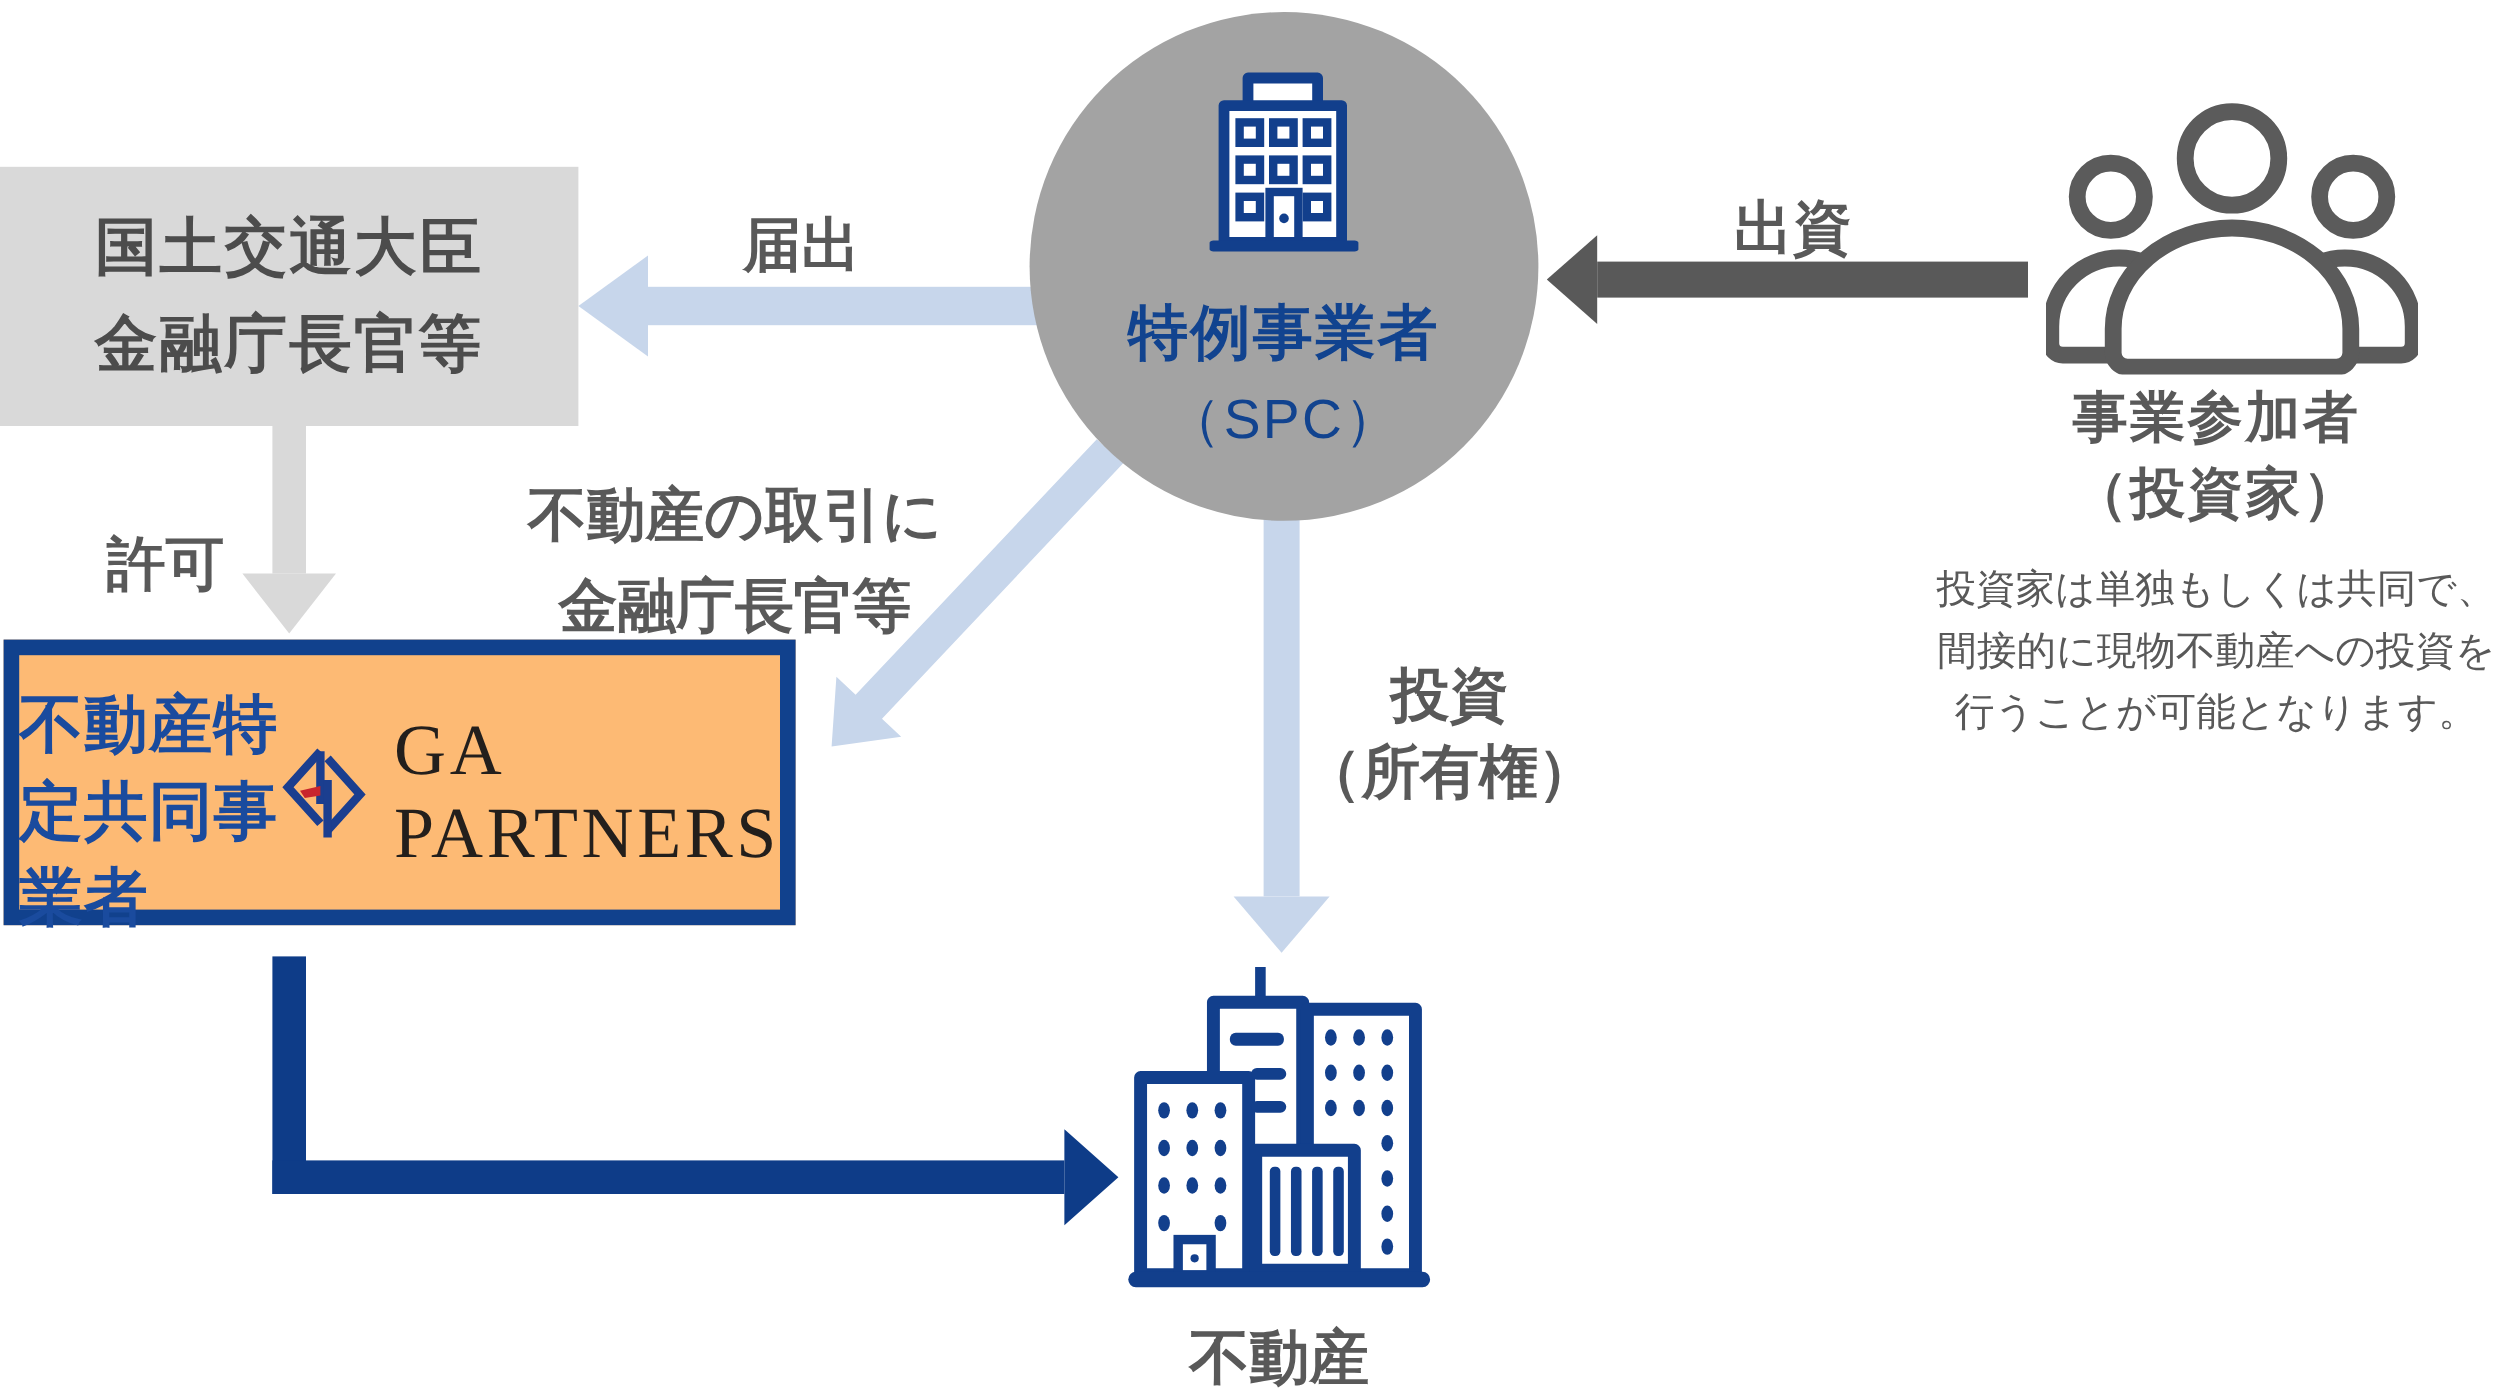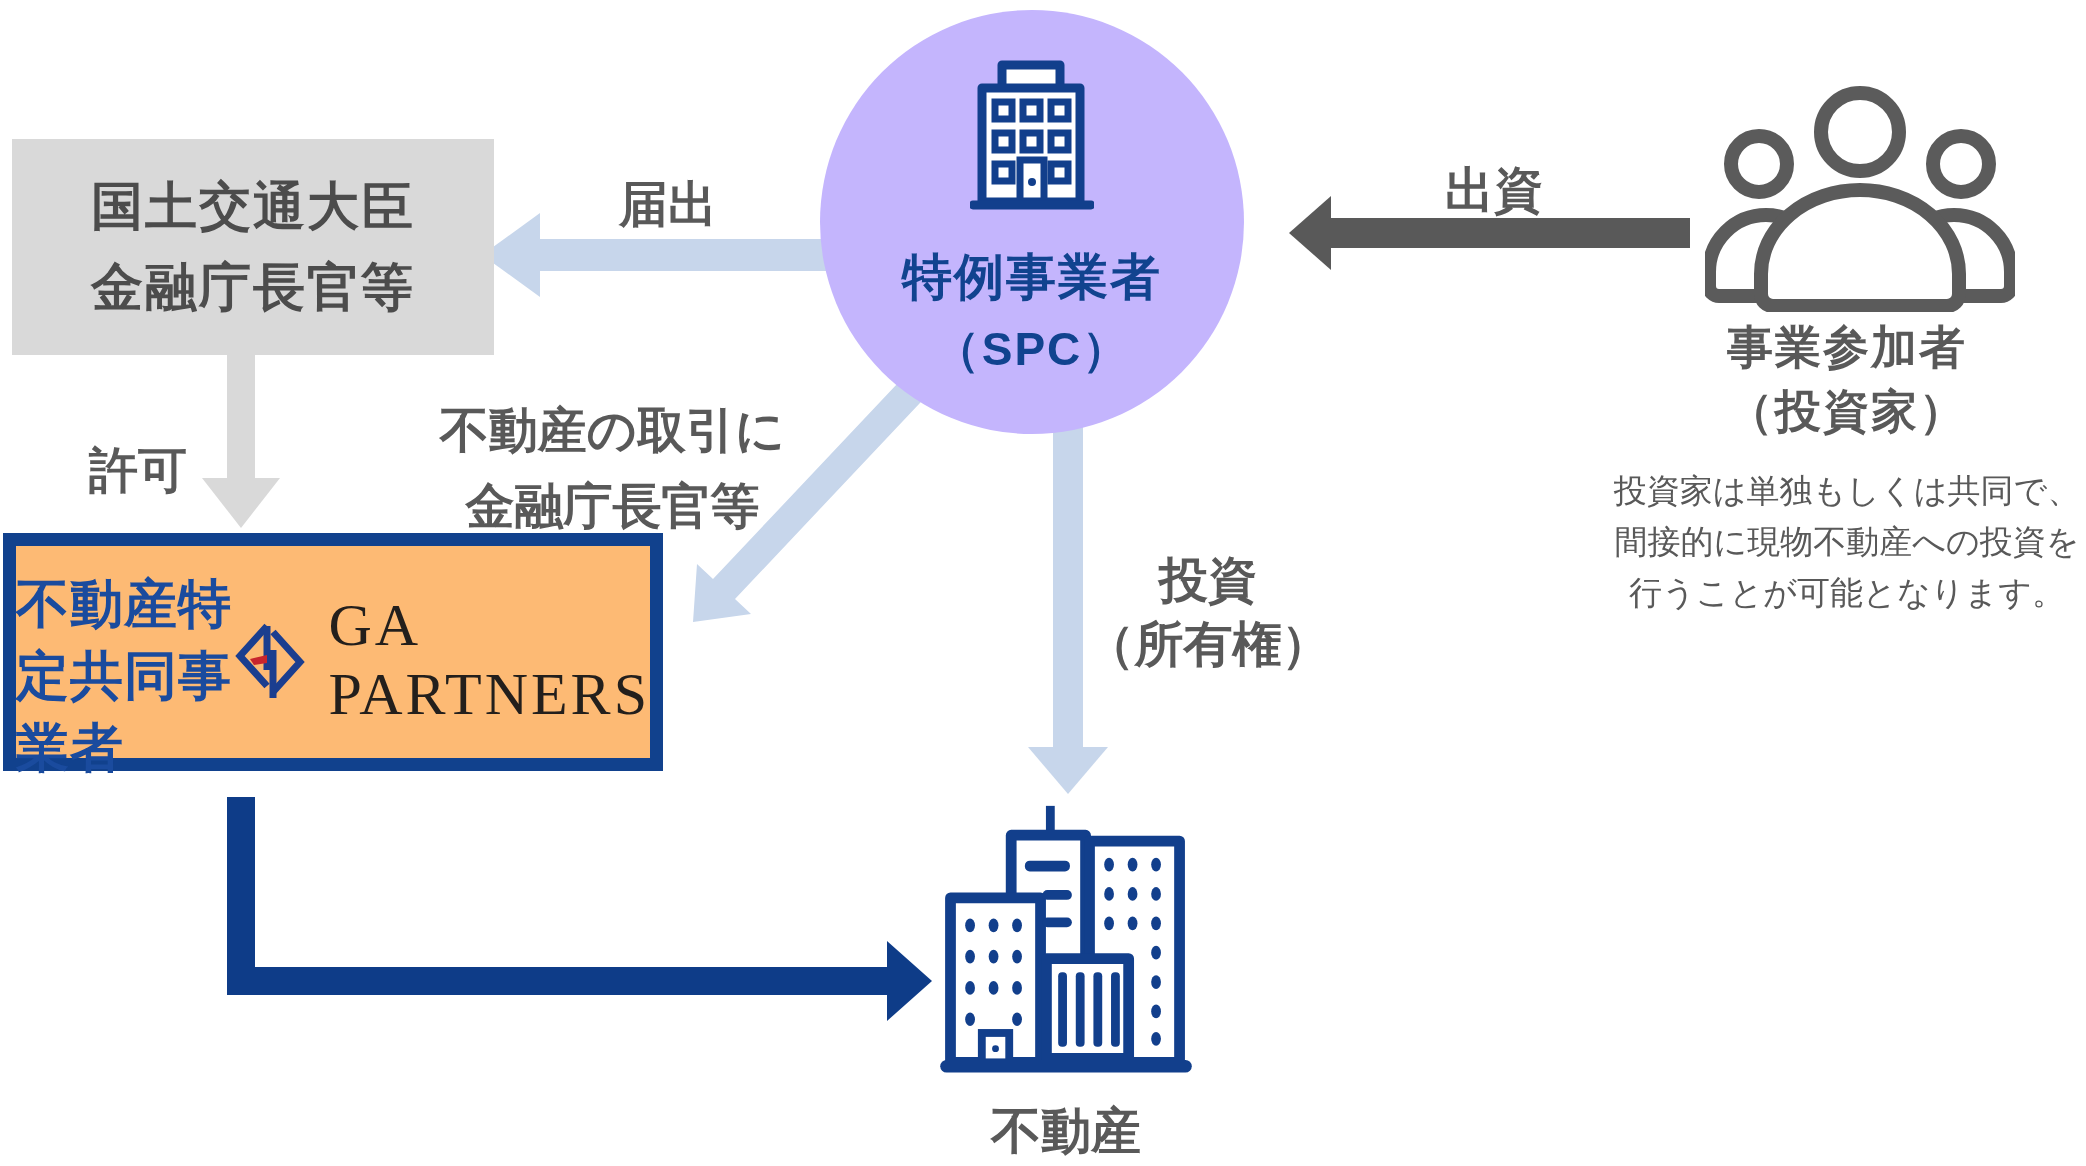--- a/index.html
+++ b/index.html
@@ -3,38 +3,38 @@
 <meta charset="utf-8">
 <style>
   html,body{margin:0;padding:0;background:#fff;}
   .canvas{position:relative;width:2086px;height:1166px;background:#ffffff;overflow:hidden;
           font-family:"Liberation Sans", sans-serif;}
   .abs{position:absolute;}
   svg{display:block;}
   .arrow-layer{position:absolute;left:0;top:0;}
 
   
-  .gray-box{left:12px;top:139px;width:482px;height:216px;background:#D9D9D9;
+  .gray-box{left:0;top:139px;width:482px;height:216px;background:#D9D9D9;
             display:flex;flex-direction:column;justify-content:center;align-items:center;
             font-size:52px;font-weight:600;color:#4C4C4C;line-height:1.55;letter-spacing:2px;}
 
   
   .edge-label{font-size:49px;font-weight:600;color:#595959;text-align:center;}
   .lbl-notification{left:568px;top:172px;width:200px;}
   .lbl-permission{left:58px;top:438px;width:160px;}
   .lbl-delegation{left:430px;top:392px;width:365px;line-height:76px;}
   .lbl-contribution{left:1394px;top:158px;width:200px;}
   .lbl-investment{left:1053px;top:548px;width:310px;line-height:64px;}
 
   
-  .spc-circle{left:820px;top:10px;width:424px;height:424px;border-radius:50%;background:#c4b5fd;
+  .spc-circle{left:858px;top:10px;width:424px;height:424px;border-radius:50%;background:#a3a3a3;
               display:flex;flex-direction:column;align-items:center;}
   .spc-circle .icon{margin-top:50px;}
   .spc-title{margin-top:34px;font-size:50px;font-weight:700;color:#11438F;letter-spacing:2px;}
-  .spc-subtitle{margin-top:8px;font-size:46px;font-weight:700;color:#11438F;letter-spacing:2px;}
+  .spc-subtitle{margin-top:8px;font-size:46px;font-weight:400;color:#11438F;letter-spacing:2px;}
 
   
   .operator-box{left:3px;top:533px;width:660px;height:238px;background:#fdba74;
                 border:13px solid #11418D;box-sizing:border-box;
                 display:flex;flex-direction:row;align-items:center;}
   .operator-title{margin-top:50px;font-size:53px;font-weight:700;color:#1A4B9E;letter-spacing:1px;}
   .brand-row{margin-top:16px;display:flex;align-items:center;gap:22px;justify-content:center;}
   .brand-text{font-family:"Liberation Serif", serif;font-size:60px;font-weight:500;
               color:#231F1C;letter-spacing:3px;}
 

